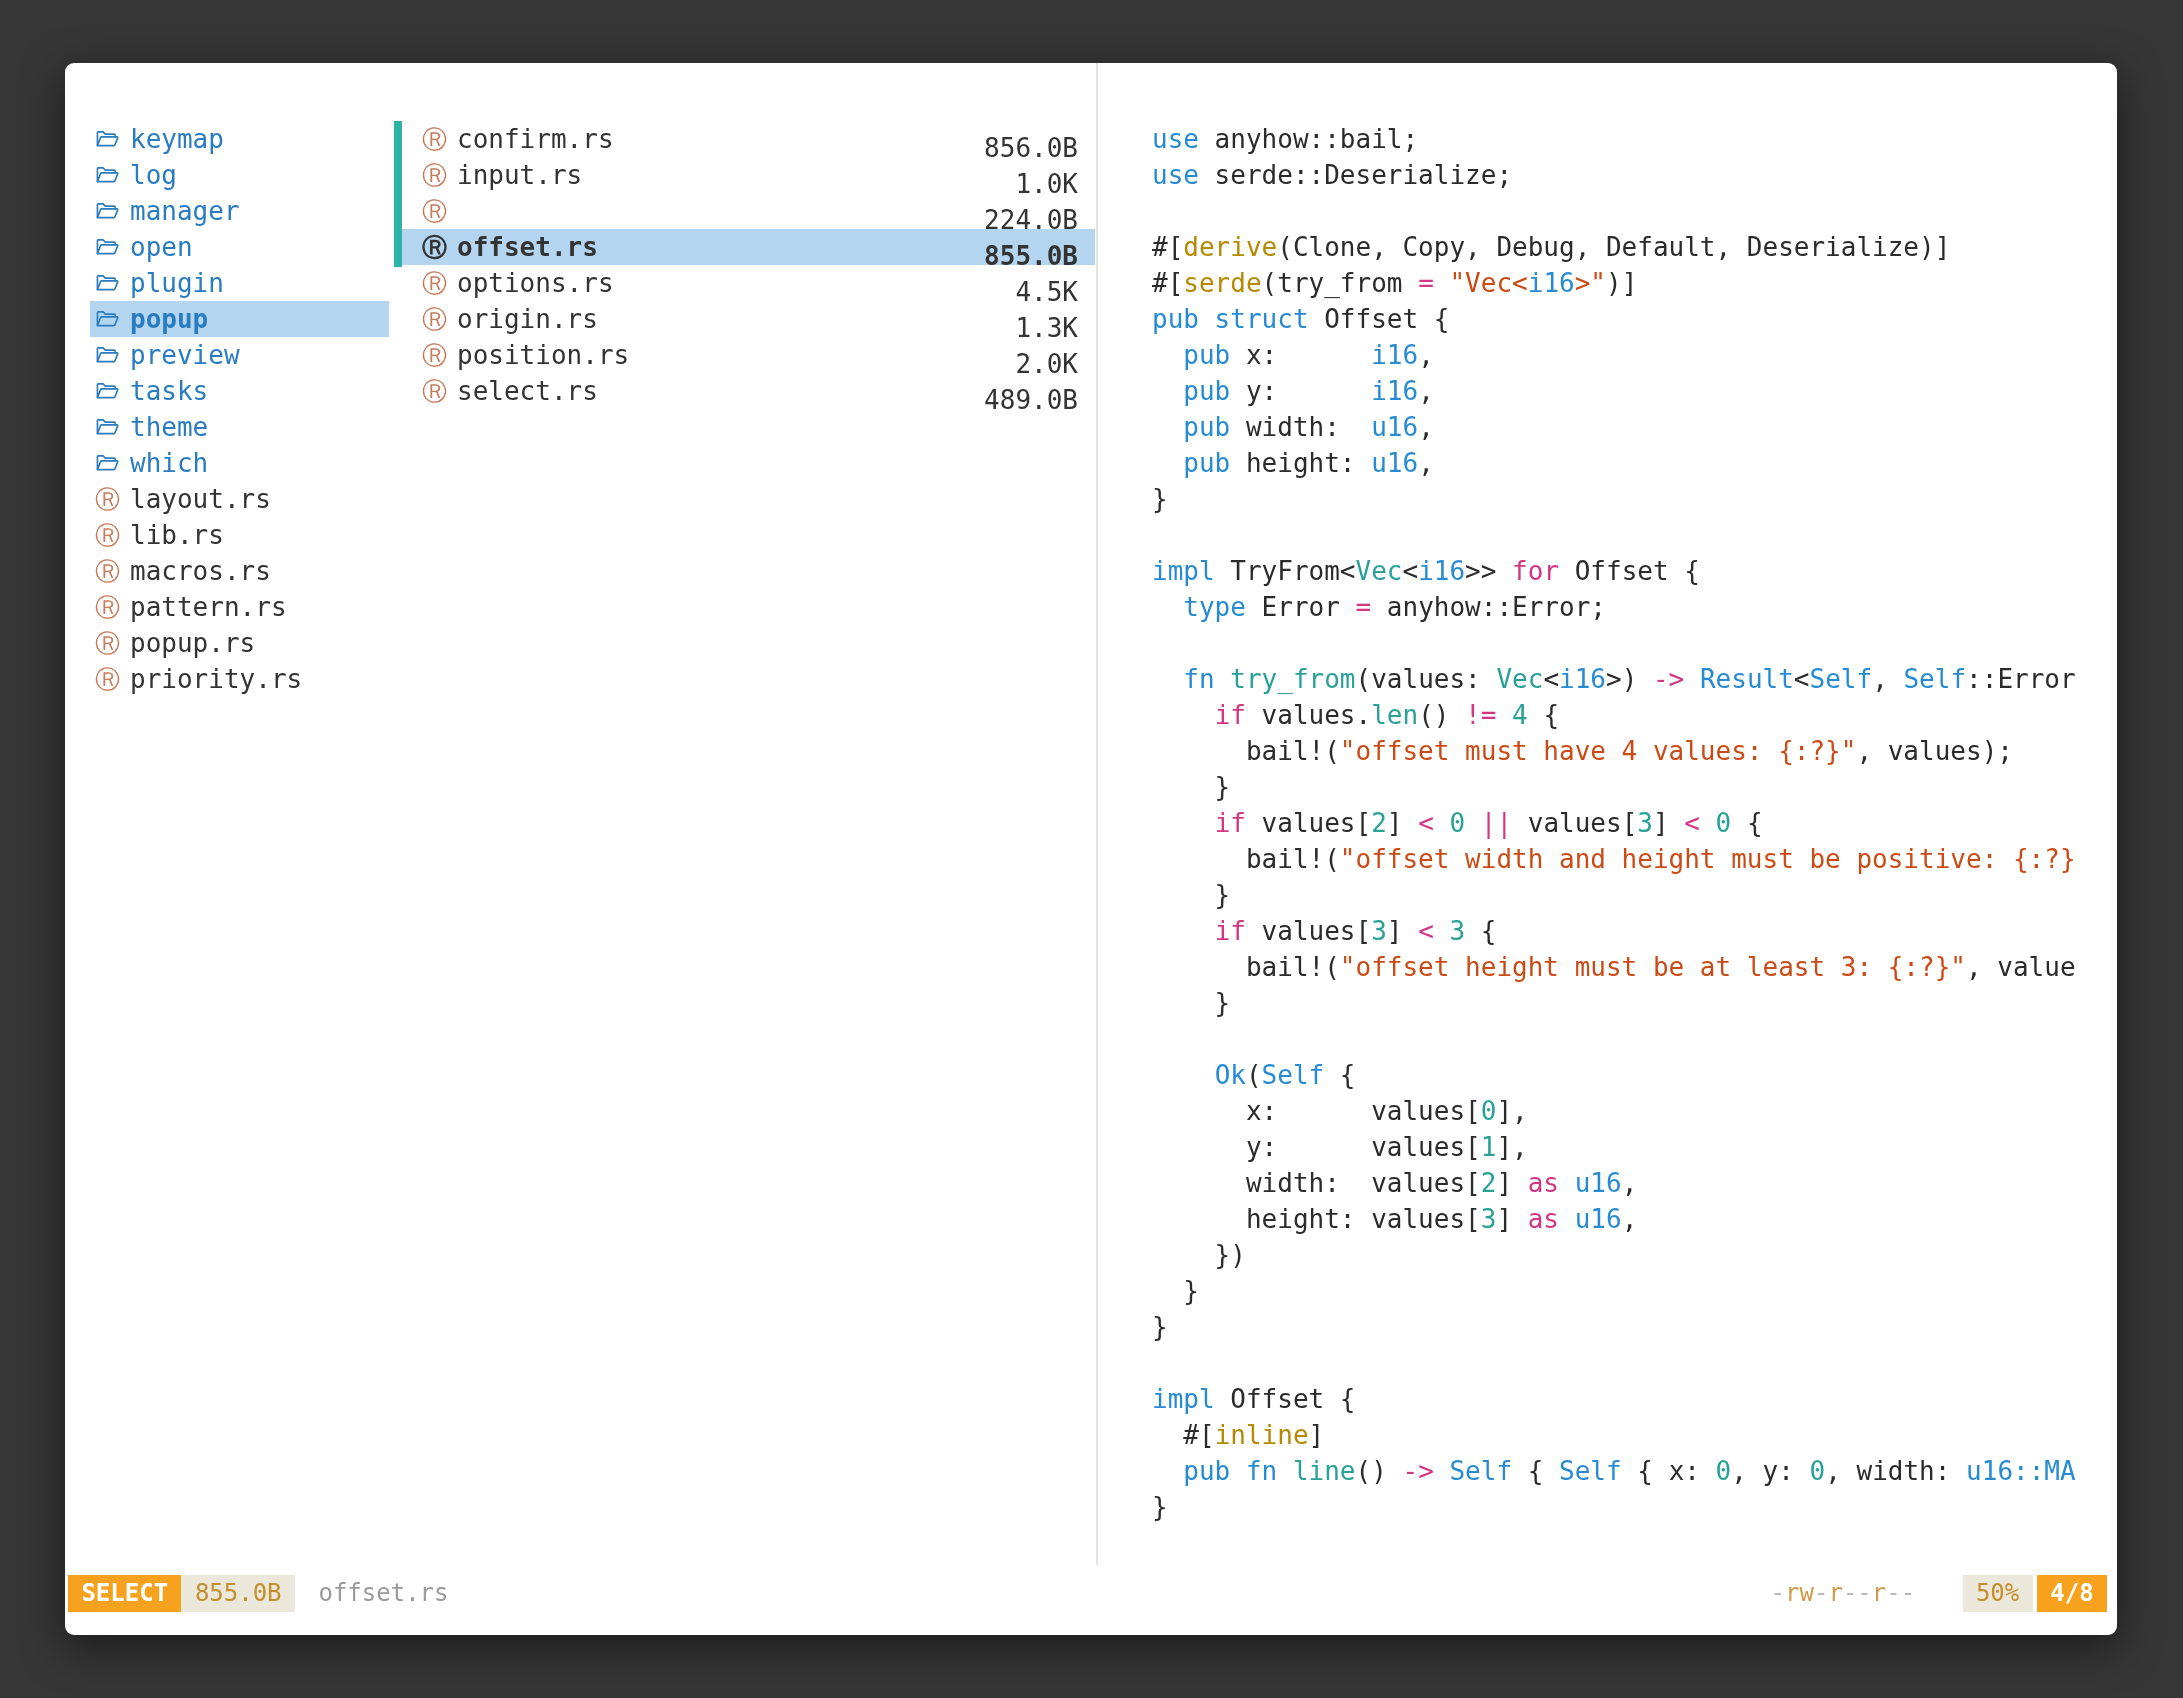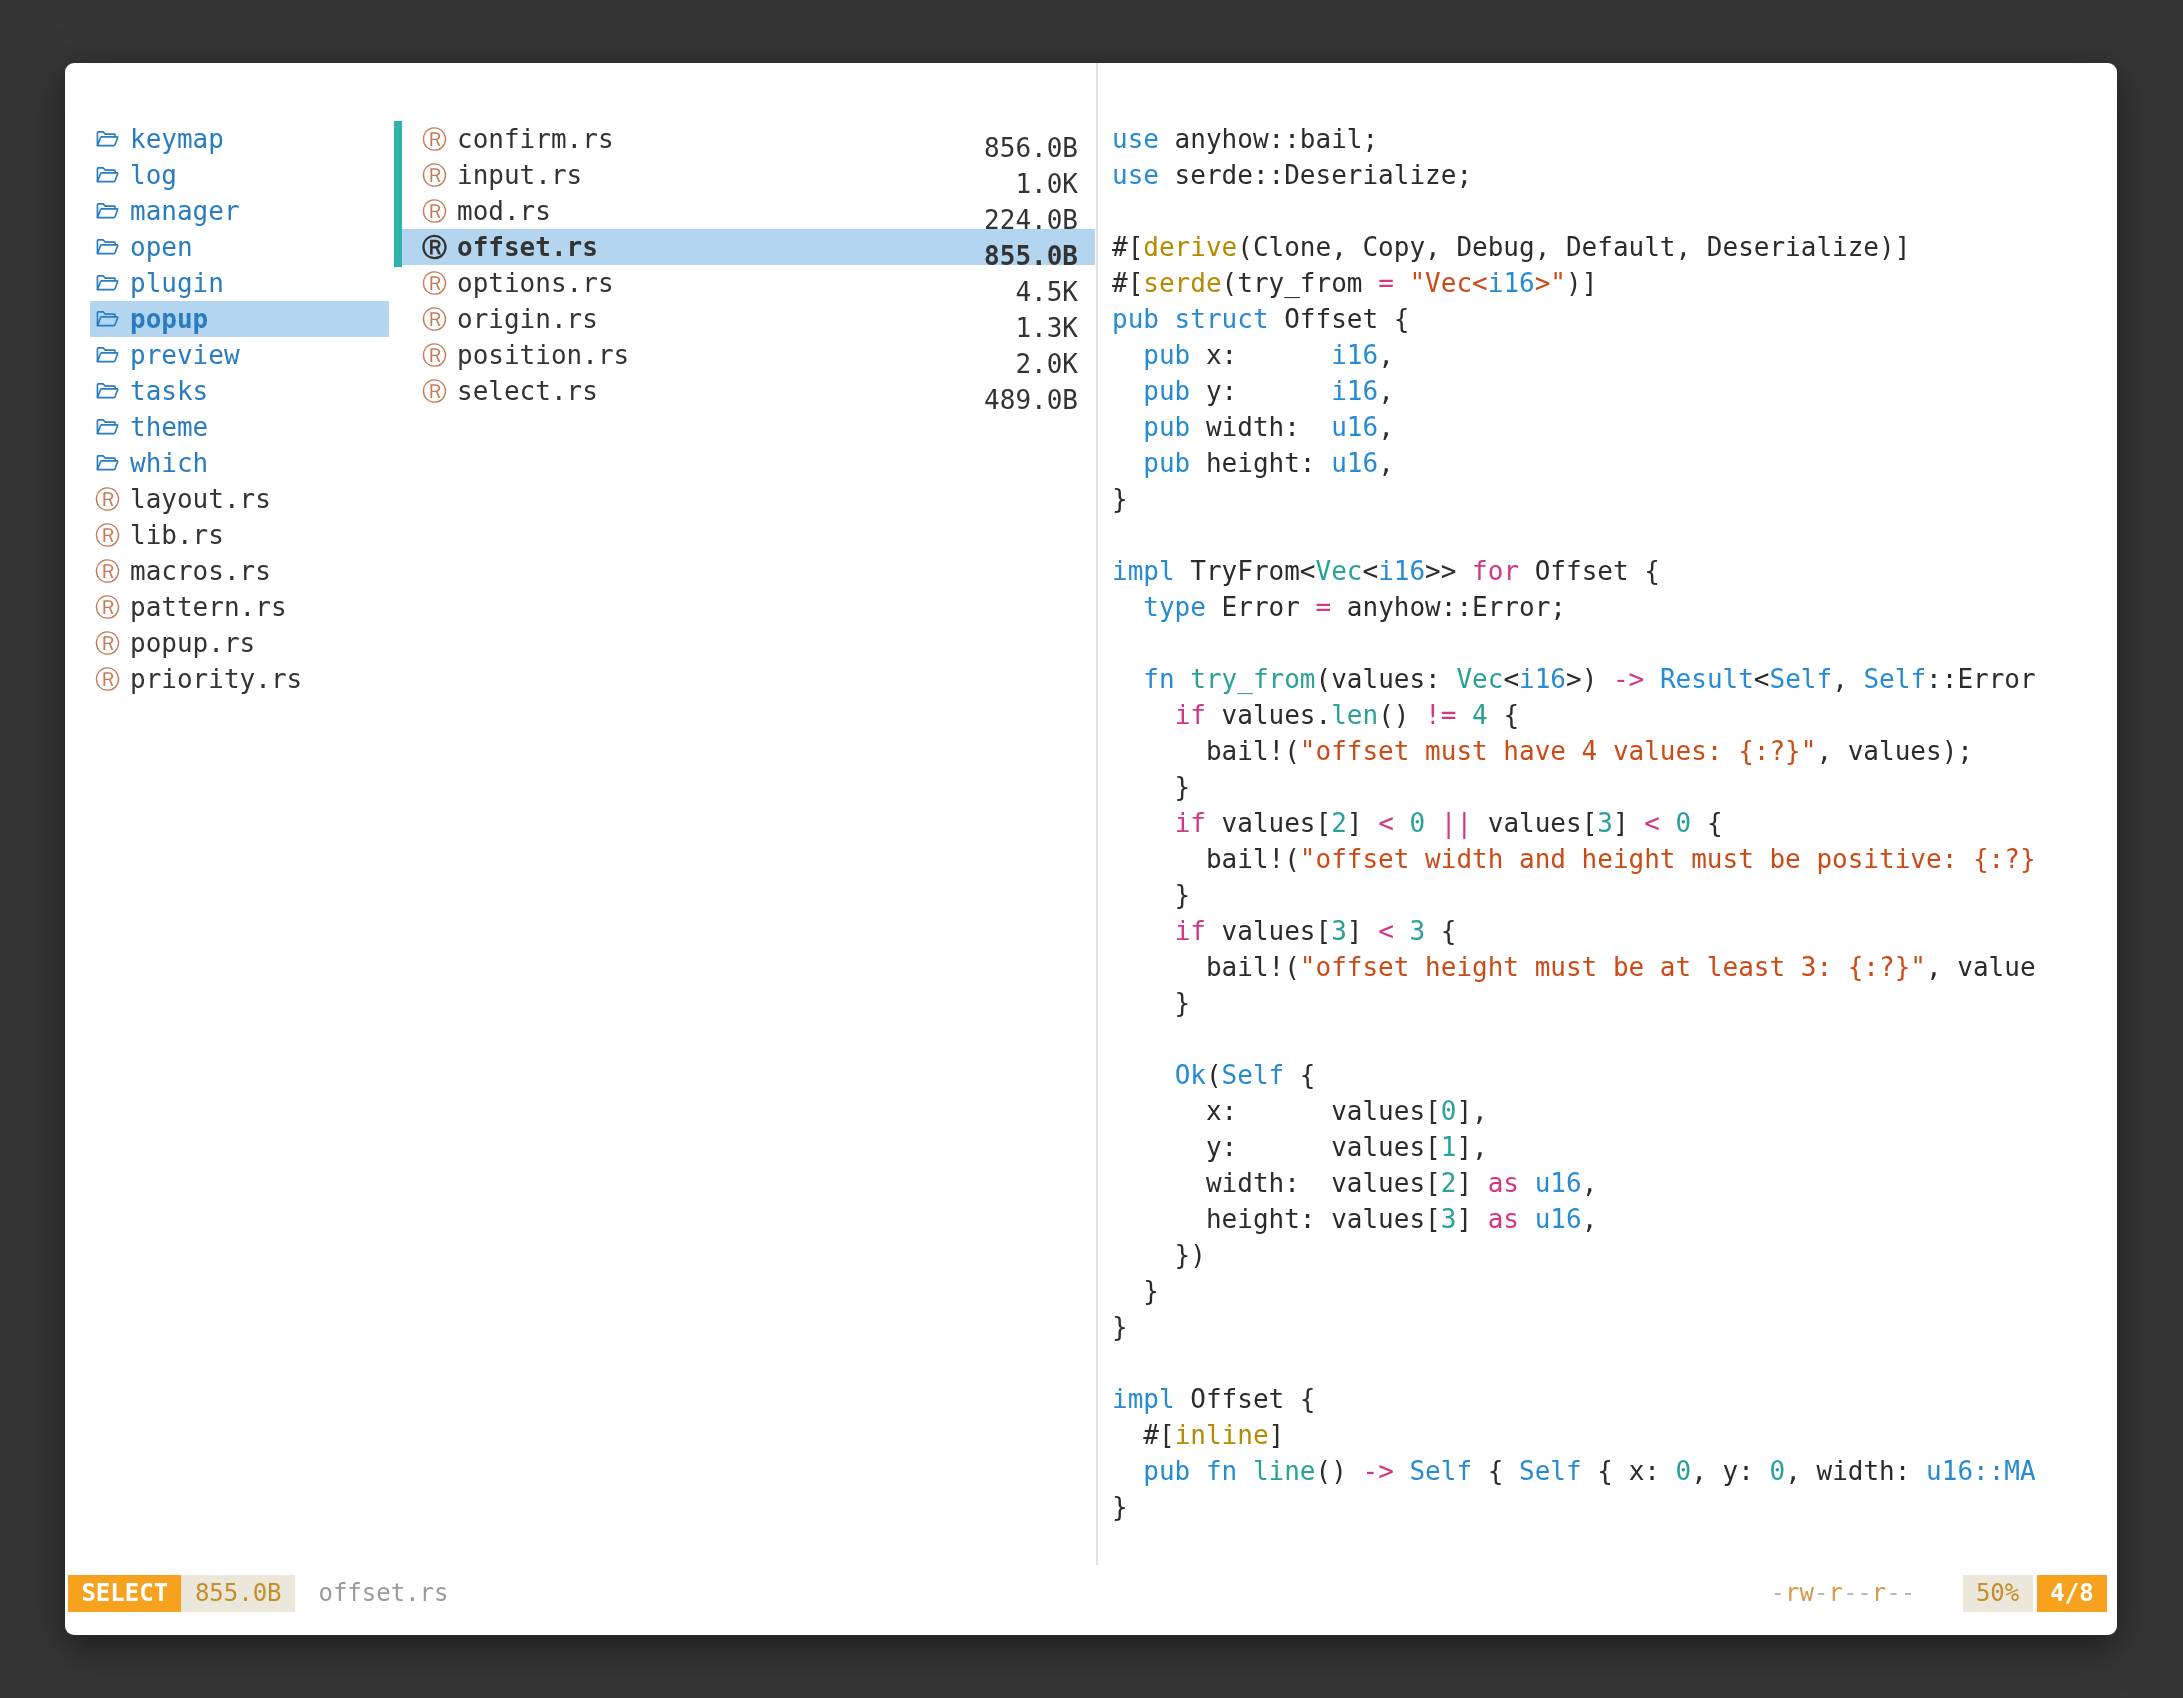--- a/index.html
+++ b/index.html
@@ -12,21 +12,21 @@
   .window {
     position:absolute; left:65px; top:63px; width:2052px; height:1572px;
     background: var(--window_bg, #ffffff);
     border-radius:9px;
     box-shadow: 0 11.7px 42px rgba(0,0,0,.5);
     overflow:hidden;
   }
   .pane { position:absolute; top:58px; }
   .pane-parent  { left:25px;  width:299px; }
   .pane-current { left:337px; width:693px; }
-  .pane-preview { left:1047px; width:998px; overflow:hidden; }
+  .pane-preview { left:1087px; width:998px; overflow:hidden; }
   .separator {
     position:absolute; left:1031px; top:0; width:1.7px; height:1502px;
     background: var(--separator_gray, #e3e3e3);
   }
   .scroll-accent {
     position:absolute; left:329px; top:58px; width:8.4px; height:146px;
     background: var(--scrollbar_teal, #2fb3a9);
   }
   .row {
     display:flex; align-items:center; height:36px;
@@ -116,21 +116,21 @@
       <div class="row file"><span class="icon">Ⓡ</span><span class="label">layout.rs</span></div>
       <div class="row file"><span class="icon">Ⓡ</span><span class="label">lib.rs</span></div>
       <div class="row file"><span class="icon">Ⓡ</span><span class="label">macros.rs</span></div>
       <div class="row file"><span class="icon">Ⓡ</span><span class="label">pattern.rs</span></div>
       <div class="row file"><span class="icon">Ⓡ</span><span class="label">popup.rs</span></div>
       <div class="row file"><span class="icon">Ⓡ</span><span class="label">priority.rs</span></div>
     </div>
   <div class="pane pane-current">
       <div class="row file"><span class="icon">Ⓡ</span><span class="label">confirm.rs</span><span class="size">856.0B</span></div>
       <div class="row file"><span class="icon">Ⓡ</span><span class="label">input.rs</span><span class="size">1.0K</span></div>
-      <div class="row file"><span class="icon">Ⓡ</span><span class="label">mod.rs</span><span class="size">224.0B</span></div>
+      <div class="row file"><span class="icon">Ⓡ</span><span class="size">224.0B</span></div>
       <div class="row file selected"><span class="icon">Ⓡ</span><span class="label">offset.rs</span><span class="size">855.0B</span></div>
       <div class="row file"><span class="icon">Ⓡ</span><span class="label">options.rs</span><span class="size">4.5K</span></div>
       <div class="row file"><span class="icon">Ⓡ</span><span class="label">origin.rs</span><span class="size">1.3K</span></div>
       <div class="row file"><span class="icon">Ⓡ</span><span class="label">position.rs</span><span class="size">2.0K</span></div>
       <div class="row file"><span class="icon">Ⓡ</span><span class="label">select.rs</span><span class="size">489.0B</span></div>
     </div>
   <div class="separator"></div>
   <div class="pane pane-preview">
     <div class="code"><div class="code-line"><span class="tok-kw">use</span><span class="tok-pl"> anyhow::bail;</span></div><div class="code-line"><span class="tok-kw">use</span><span class="tok-pl"> serde::Deserialize;</span></div><div class="code-line"></div><div class="code-line"><span class="tok-pl">#[</span><span class="tok-at">derive</span><span class="tok-pl">(Clone, Copy, Debug, Default, Deserialize)]</span></div><div class="code-line"><span class="tok-pl">#[</span><span class="tok-at">serde</span><span class="tok-pl">(try_from </span><span class="tok-op">=</span><span class="tok-pl"> </span><span class="tok-st">"Vec&lt;</span><span class="tok-kw">i16</span><span class="tok-st">&gt;"</span><span class="tok-pl">)]</span></div><div class="code-line"><span class="tok-kw">pub struct</span><span class="tok-pl"> Offset {</span></div><div class="code-line"><span class="tok-pl">  </span><span class="tok-kw">pub</span><span class="tok-pl"> x:      </span><span class="tok-kw">i16</span><span class="tok-pl">,</span></div><div class="code-line"><span class="tok-pl">  </span><span class="tok-kw">pub</span><span class="tok-pl"> y:      </span><span class="tok-kw">i16</span><span class="tok-pl">,</span></div><div class="code-line"><span class="tok-pl">  </span><span class="tok-kw">pub</span><span class="tok-pl"> width:  </span><span class="tok-kw">u16</span><span class="tok-pl">,</span></div><div class="code-line"><span class="tok-pl">  </span><span class="tok-kw">pub</span><span class="tok-pl"> height: </span><span class="tok-kw">u16</span><span class="tok-pl">,</span></div><div class="code-line"><span class="tok-pl">}</span></div><div class="code-line"></div><div class="code-line"><span class="tok-kw">impl</span><span class="tok-pl"> TryFrom&lt;</span><span class="tok-cy">Vec</span><span class="tok-pl">&lt;</span><span class="tok-kw">i16</span><span class="tok-pl">&gt;&gt; </span><span class="tok-op">for</span><span class="tok-pl"> Offset {</span></div><div class="code-line"><span class="tok-pl">  </span><span class="tok-kw">type</span><span class="tok-pl"> Error </span><span class="tok-op">=</span><span class="tok-pl"> anyhow::Error;</span></div><div class="code-line"></div><div class="code-line"><span class="tok-pl">  </span><span class="tok-kw">fn</span><span class="tok-pl"> </span><span class="tok-cy">try_from</span><span class="tok-pl">(values: </span><span class="tok-cy">Vec</span><span class="tok-pl">&lt;</span><span class="tok-kw">i16</span><span class="tok-pl">&gt;) </span><span class="tok-op">-&gt;</span><span class="tok-pl"> </span><span class="tok-kw">Result</span><span class="tok-pl">&lt;</span><span class="tok-kw">Self</span><span class="tok-pl">, </span><span class="tok-kw">Self</span><span class="tok-pl">::Error</span></div><div class="code-line"><span class="tok-pl">    </span><span class="tok-op">if</span><span class="tok-pl"> values.</span><span class="tok-cy">len</span><span class="tok-pl">() </span><span class="tok-op">!=</span><span class="tok-pl"> </span><span class="tok-cy">4</span><span class="tok-pl"> {</span></div><div class="code-line"><span class="tok-pl">      bail!(</span><span class="tok-st">"offset must have 4 values: {:?}"</span><span class="tok-pl">, values);</span></div><div class="code-line"><span class="tok-pl">    }</span></div><div class="code-line"><span class="tok-pl">    </span><span class="tok-op">if</span><span class="tok-pl"> values[</span><span class="tok-cy">2</span><span class="tok-pl">] </span><span class="tok-op">&lt;</span><span class="tok-pl"> </span><span class="tok-cy">0</span><span class="tok-pl"> </span><span class="tok-op">||</span><span class="tok-pl"> values[</span><span class="tok-cy">3</span><span class="tok-pl">] </span><span class="tok-op">&lt;</span><span class="tok-pl"> </span><span class="tok-cy">0</span><span class="tok-pl"> {</span></div><div class="code-line"><span class="tok-pl">      bail!(</span><span class="tok-st">"offset width and height must be positive: {:?}</span></div><div class="code-line"><span class="tok-pl">    }</span></div><div class="code-line"><span class="tok-pl">    </span><span class="tok-op">if</span><span class="tok-pl"> values[</span><span class="tok-cy">3</span><span class="tok-pl">] </span><span class="tok-op">&lt;</span><span class="tok-pl"> </span><span class="tok-cy">3</span><span class="tok-pl"> {</span></div><div class="code-line"><span class="tok-pl">      bail!(</span><span class="tok-st">"offset height must be at least 3: {:?}"</span><span class="tok-pl">, value</span></div><div class="code-line"><span class="tok-pl">    }</span></div><div class="code-line"></div><div class="code-line"><span class="tok-pl">    </span><span class="tok-kw">Ok</span><span class="tok-pl">(</span><span class="tok-kw">Self</span><span class="tok-pl"> {</span></div><div class="code-line"><span class="tok-pl">      x:      values[</span><span class="tok-cy">0</span><span class="tok-pl">],</span></div><div class="code-line"><span class="tok-pl">      y:      values[</span><span class="tok-cy">1</span><span class="tok-pl">],</span></div><div class="code-line"><span class="tok-pl">      width:  values[</span><span class="tok-cy">2</span><span class="tok-pl">] </span><span class="tok-op">as</span><span class="tok-pl"> </span><span class="tok-kw">u16</span><span class="tok-pl">,</span></div><div class="code-line"><span class="tok-pl">      height: values[</span><span class="tok-cy">3</span><span class="tok-pl">] </span><span class="tok-op">as</span><span class="tok-pl"> </span><span class="tok-kw">u16</span><span class="tok-pl">,</span></div><div class="code-line"><span class="tok-pl">    })</span></div><div class="code-line"><span class="tok-pl">  }</span></div><div class="code-line"><span class="tok-pl">}</span></div><div class="code-line"></div><div class="code-line"><span class="tok-kw">impl</span><span class="tok-pl"> Offset {</span></div><div class="code-line"><span class="tok-pl">  #[</span><span class="tok-at">inline</span><span class="tok-pl">]</span></div><div class="code-line"><span class="tok-pl">  </span><span class="tok-kw">pub fn</span><span class="tok-pl"> </span><span class="tok-cy">line</span><span class="tok-pl">() </span><span class="tok-op">-&gt;</span><span class="tok-pl"> </span><span class="tok-kw">Self</span><span class="tok-pl"> { </span><span class="tok-kw">Self</span><span class="tok-pl"> { x: </span><span class="tok-cy">0</span><span class="tok-pl">, y: </span><span class="tok-cy">0</span><span class="tok-pl">, width: </span><span class="tok-kw">u16::MA</span></div><div class="code-line"><span class="tok-pl">}</span></div></div>
   </div>

